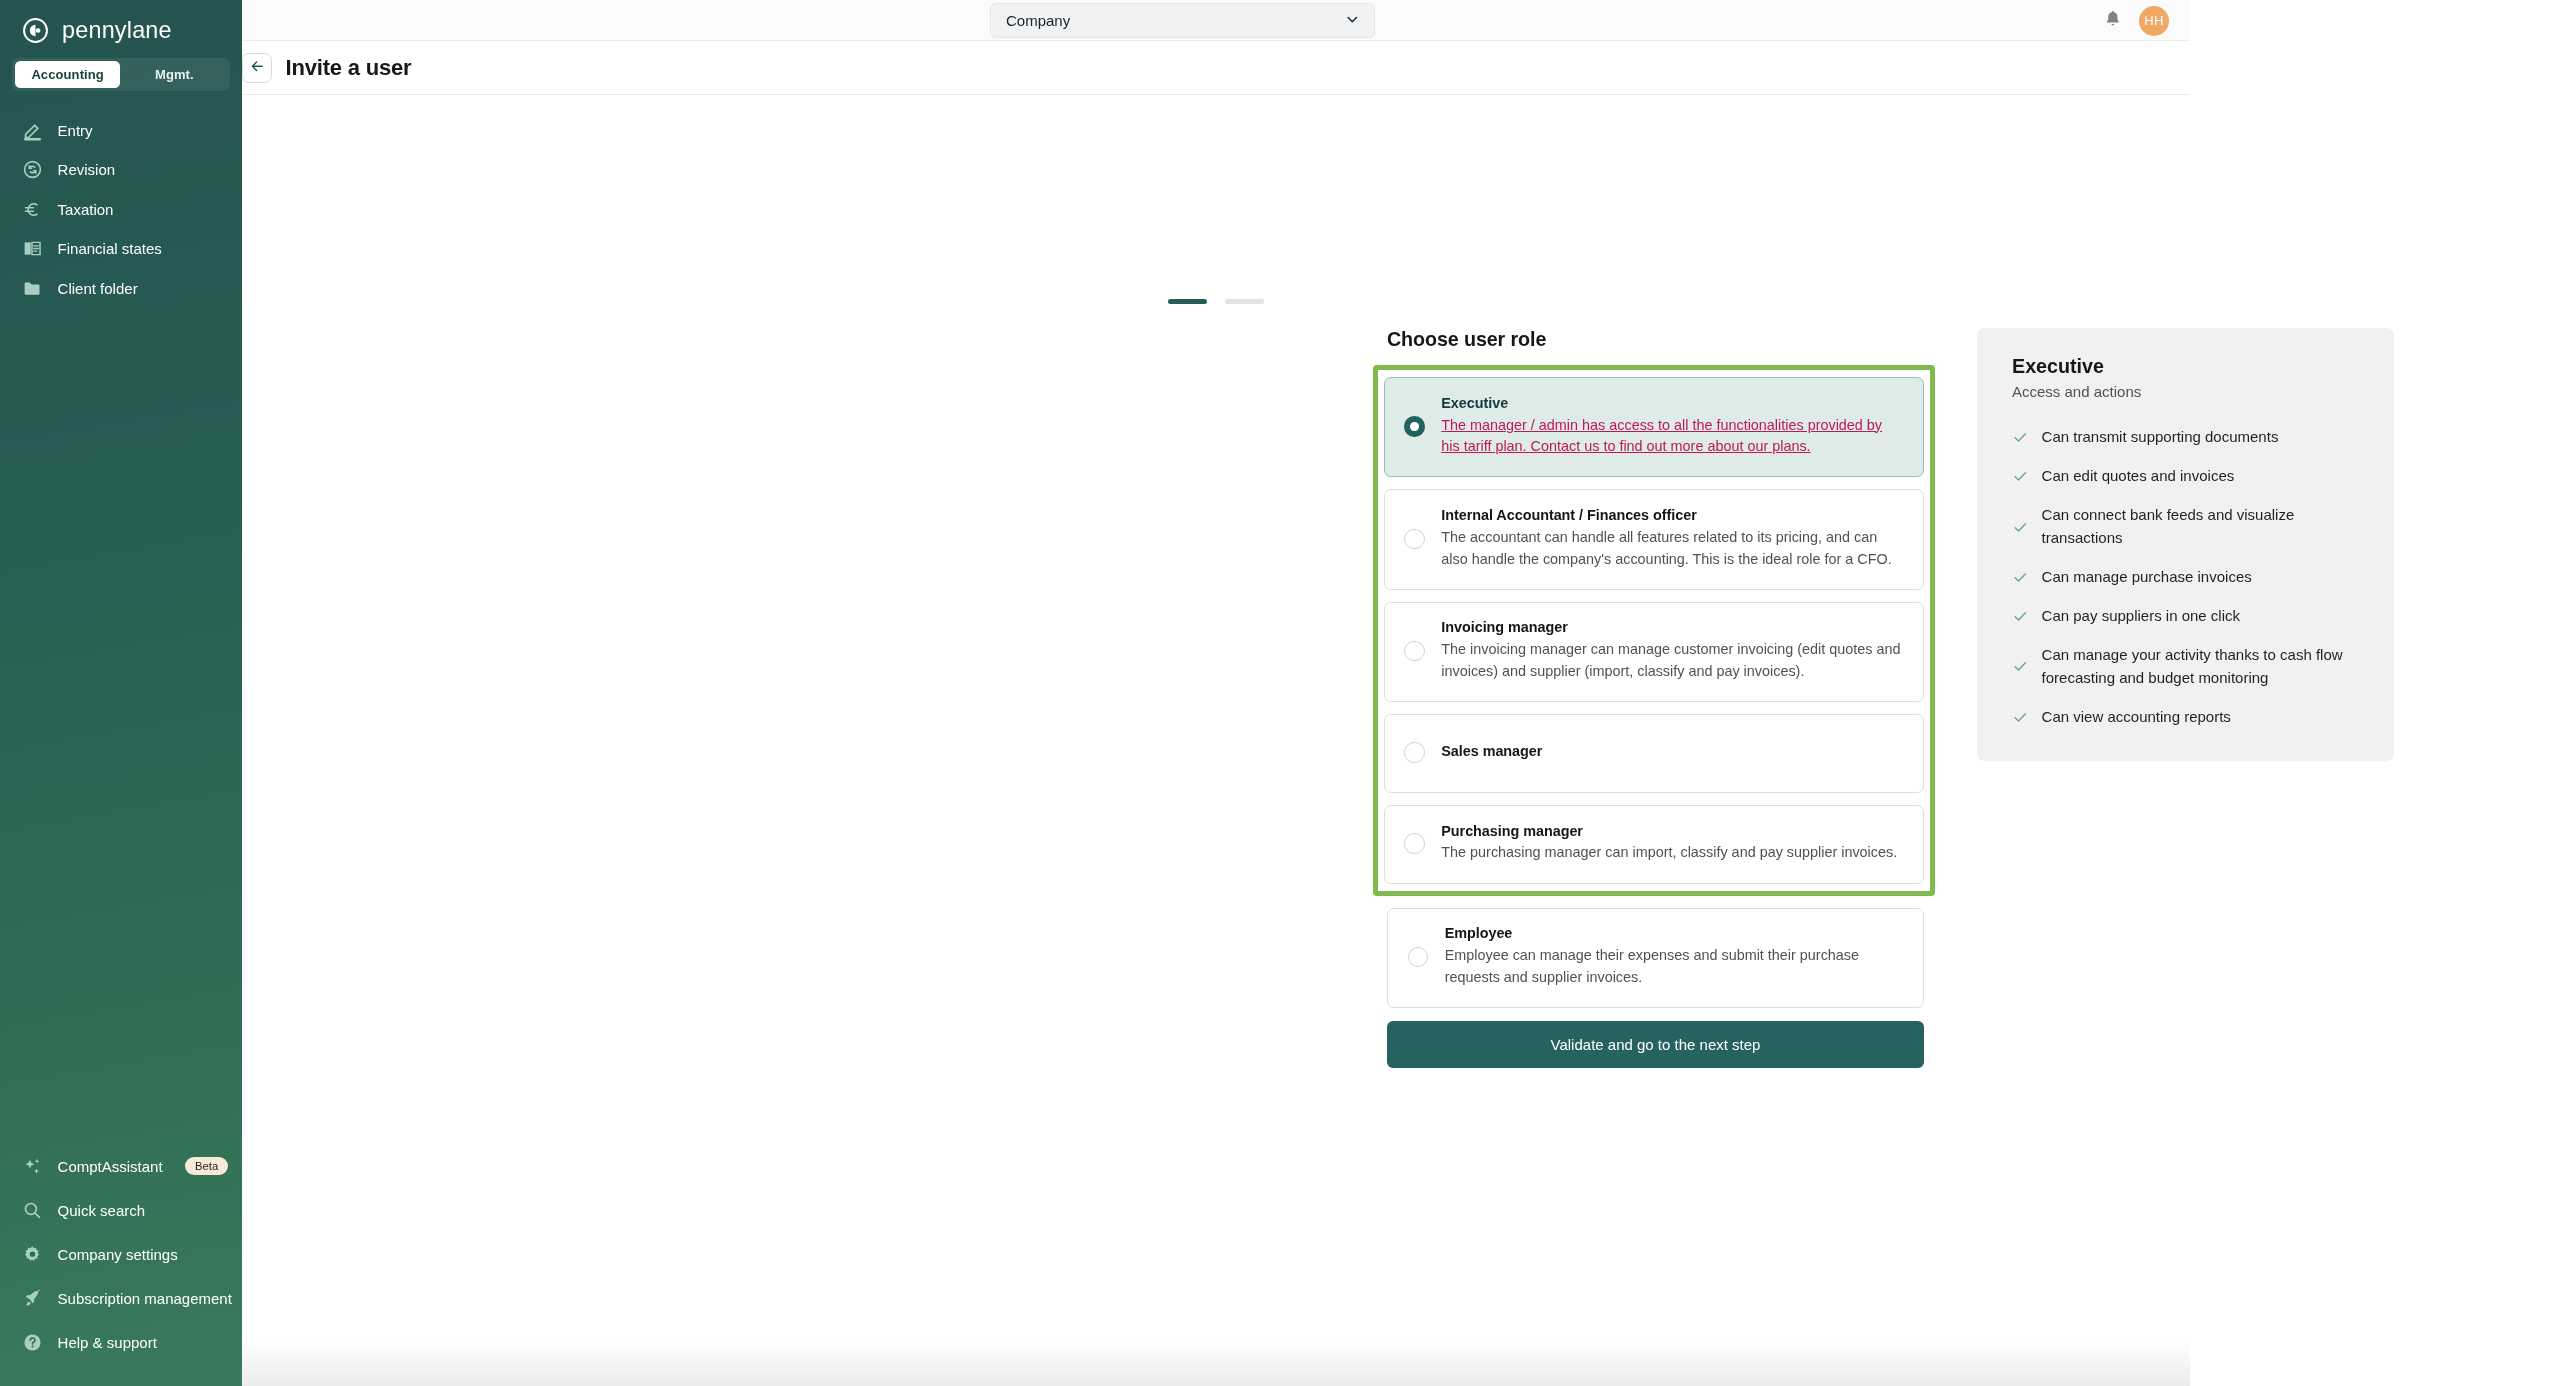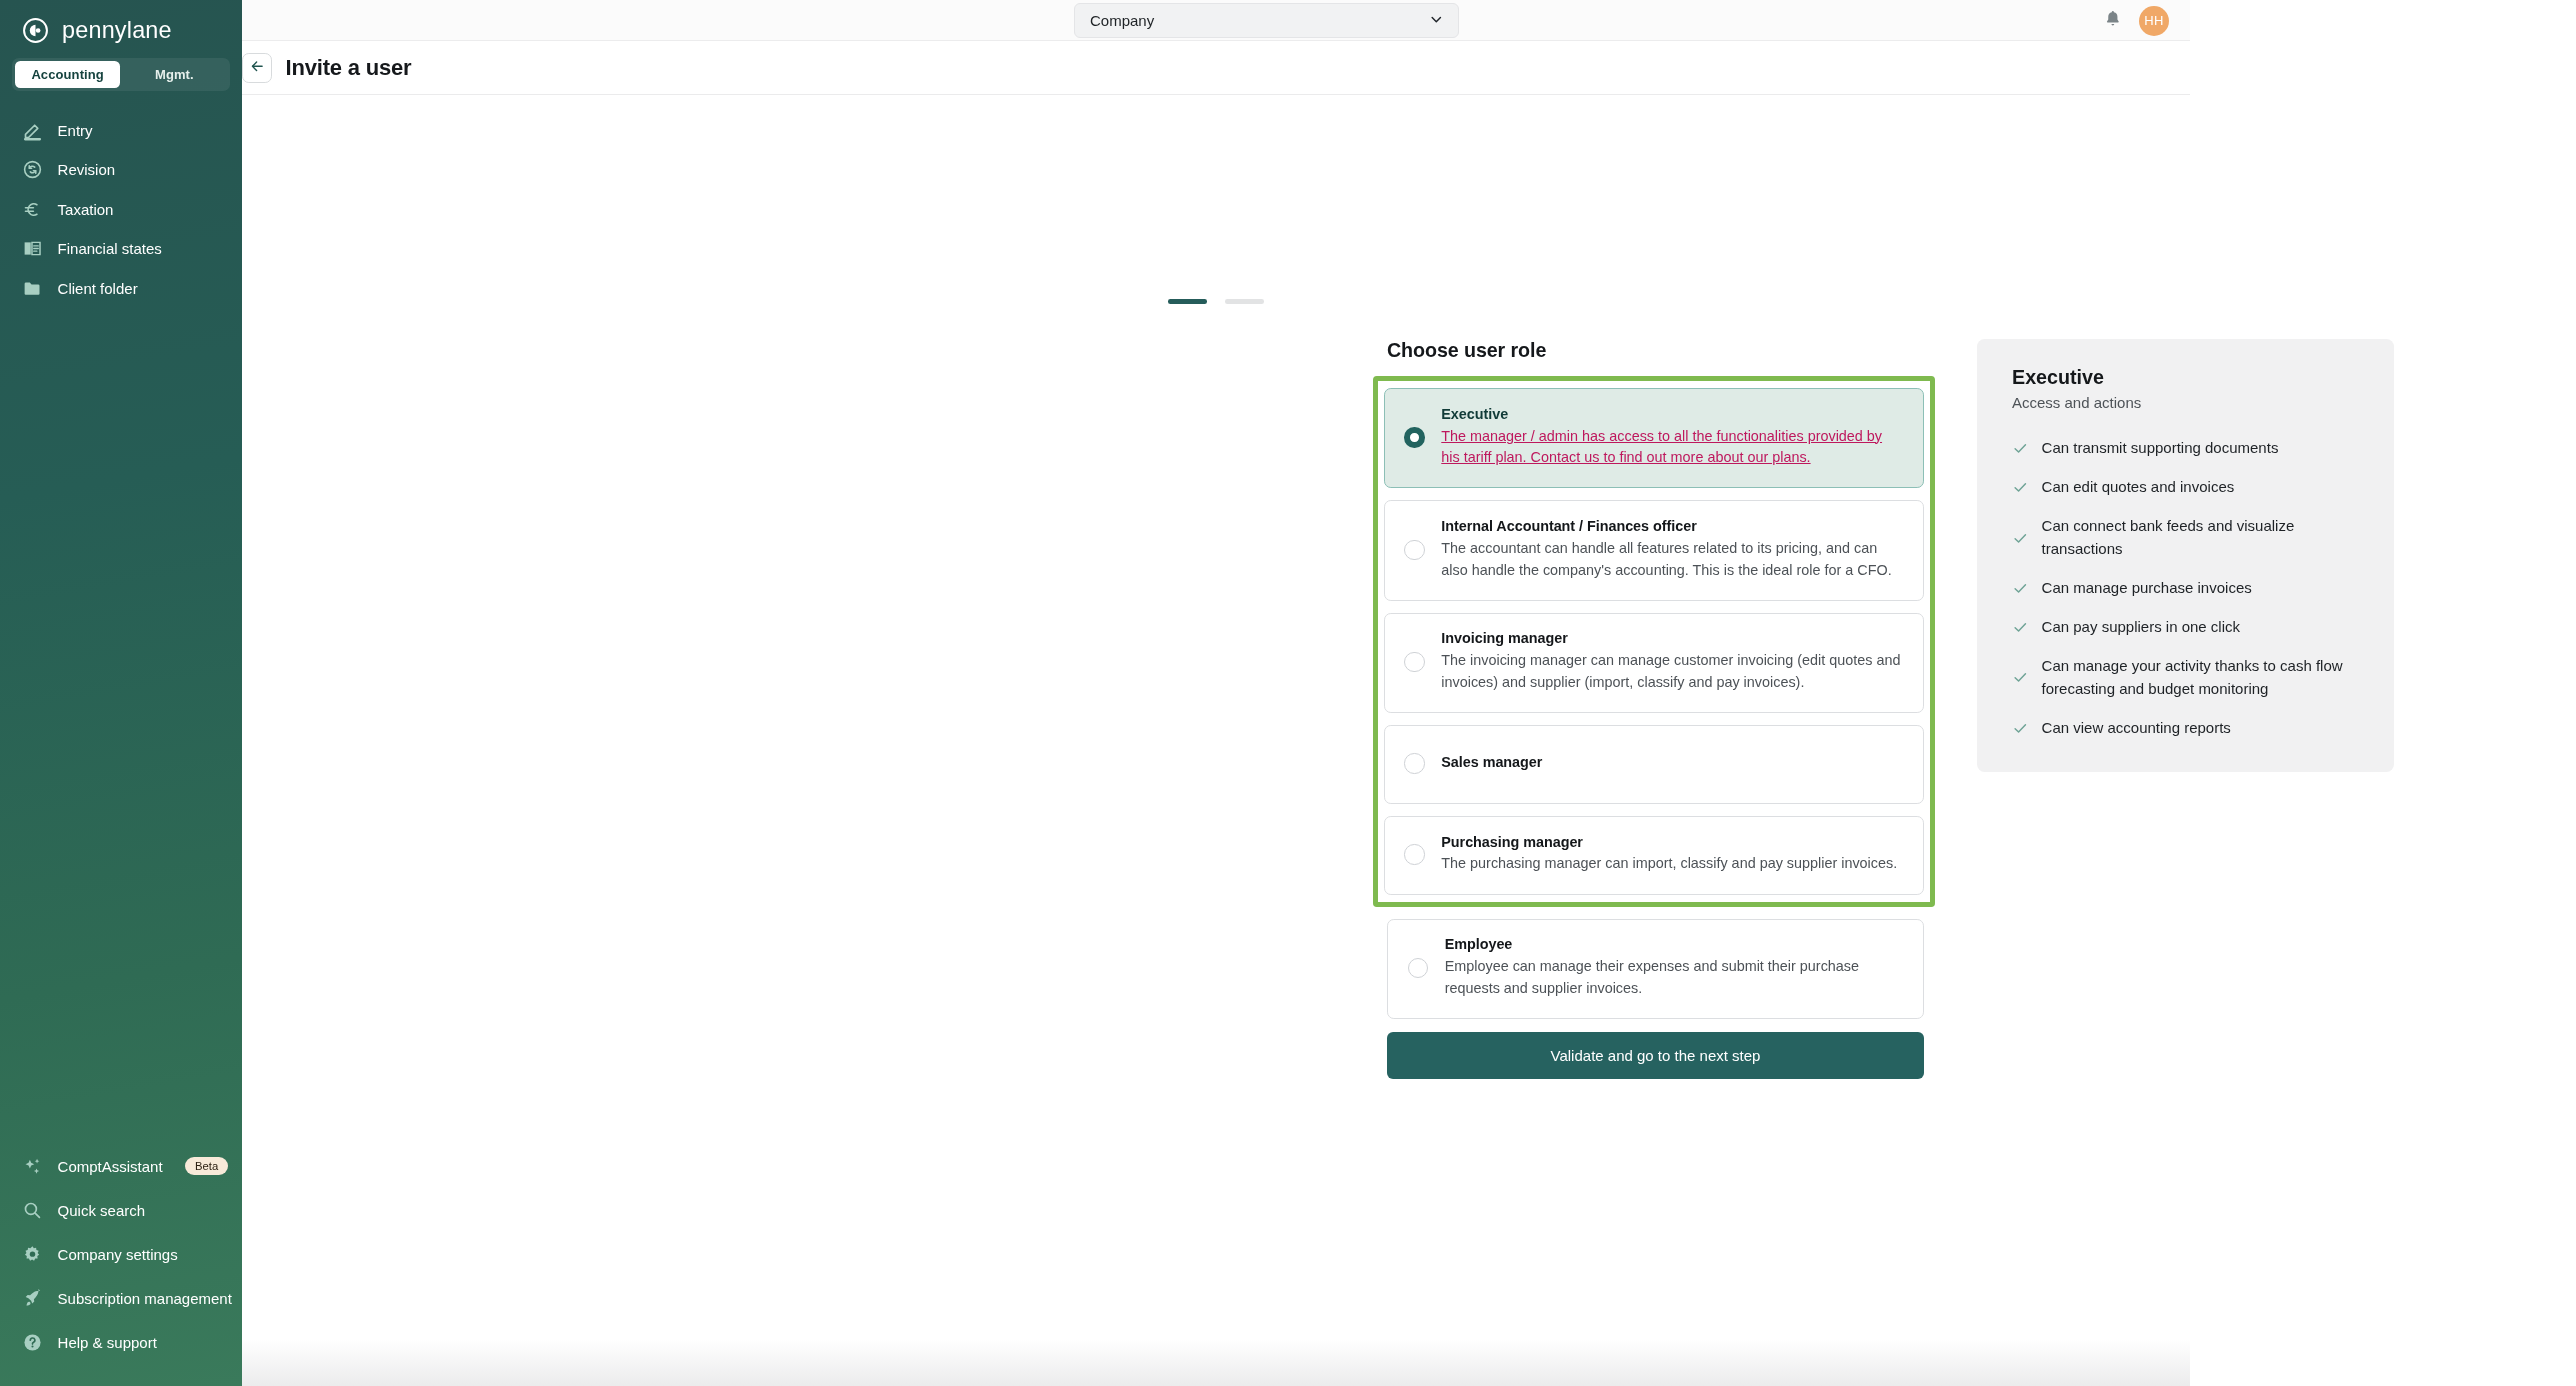--- a/index.html
+++ b/index.html
@@ -44,21 +44,21 @@
                 font-weight: 400; border-radius: 755px; padding: 2.3px 9.8px 3px; line-height: 1.1; }
   .twoline { line-height: 1.15; }
 
   
   .main { flex: 1; position: relative; height: 1386px; background: #ffffff; }
   .topbar {
     height: 41px; background: #fbfbfb; border-bottom: 0.8px solid #ececed;
     display: flex; align-items: center; position: relative;
   }
   .company-select {
-    position: absolute; left: 832px; top: 3px; width: 385px; height: 35px;
+    position: absolute; left: 748px; top: 3px; width: 385px; height: 35px;
     background: #f1f2f3; border: 0.8px solid #e4e5e7; border-radius: 6px;
     display: flex; align-items: center; justify-content: space-between;
     padding: 0 13.6px 0 15px; font-size: 15px; color: #1f2326;
   }
   .topbar-right { position: absolute; right: 21px; top: 0; height: 41px; display: flex; align-items: center; gap: 16.6px; }
   .avatar {
     width: 30px; height: 30px; border-radius: 50%; background: #f0a867;
     color: #fff; font-size: 13px; font-weight: 400;
     display: flex; align-items: center; justify-content: center; letter-spacing: 0.3px;
   }
@@ -68,21 +68,21 @@
   .back-btn { width: 30px; height: 30px; border: 0.8px solid #d8dbdd; border-radius: 6.8px;
               display: flex; align-items: center; justify-content: center; background: #fff; }
   .page-title { font-size: 22px; font-weight: 700; color: #16191c; letter-spacing: -0.2px; }
 
   
   .content { position: relative; height: calc(1386px - 41px - 54px); }
   .steps { position: absolute; top: 204px; left: 0; width: 100%; display: flex; justify-content: center; gap: 18px; }
   .step-bar { width: 39px; height: 4.5px; border-radius: 2.3px; background: #e2e3e4; }
   .step-bar.active { background: #255c5a; }
 
-  .columns { position: absolute; top: 244px; left: 1145px; display: flex; gap: 53px; }
+  .columns { position: absolute; top: 233px; left: 1145px; display: flex; gap: 53px; }
   .col-left { width: 537px; }
   .col-right { width: 417px; }
 
   .sec-title { font-size: 19.7px; font-weight: 700; color: #15181b; margin-bottom: 14.4px; letter-spacing: -0.1px; }
 
   .green-box {
     border: 5.3px solid #7fba4f; border-radius: 3.8px; padding: 6.8px 6px 6.8px 6px;
     margin: 0 -11.3px 0 -14.4px;
   }
   .card-stack { display: flex; flex-direction: column; gap: 12px; }

